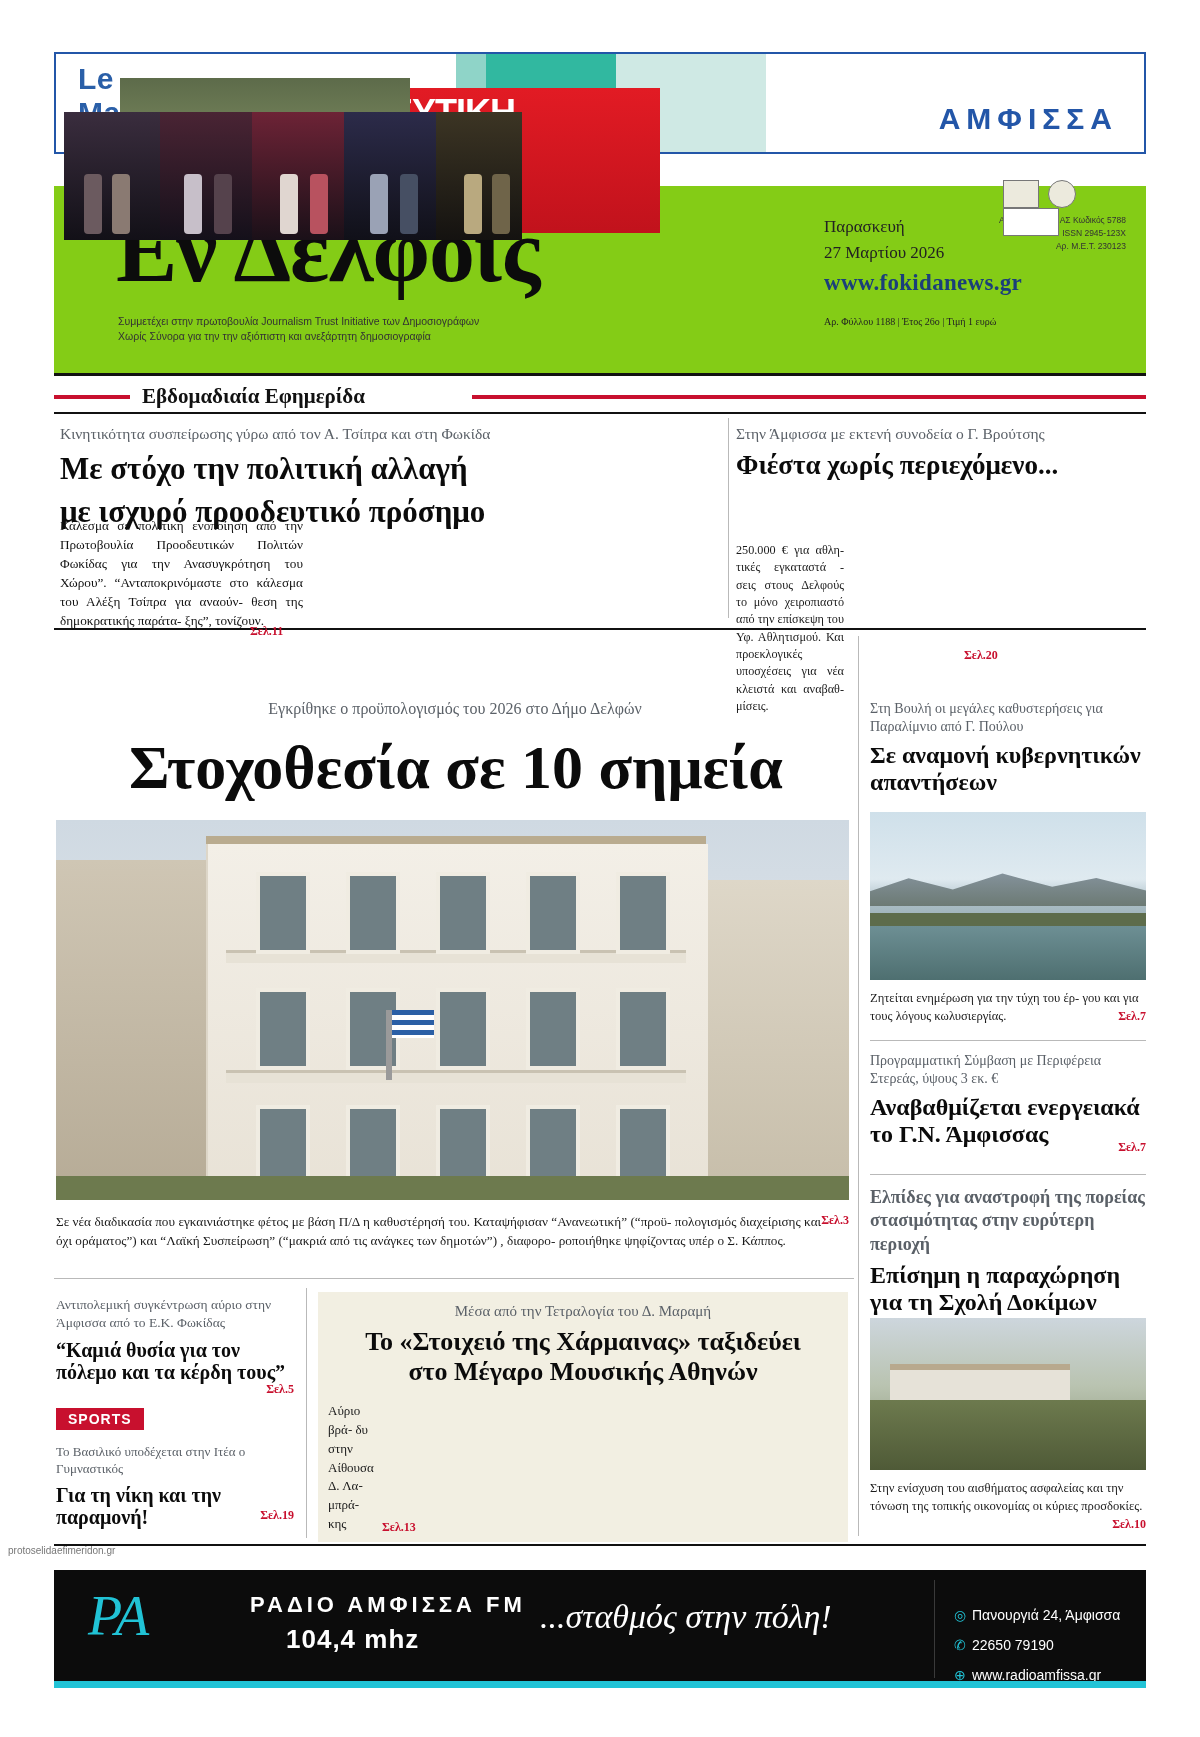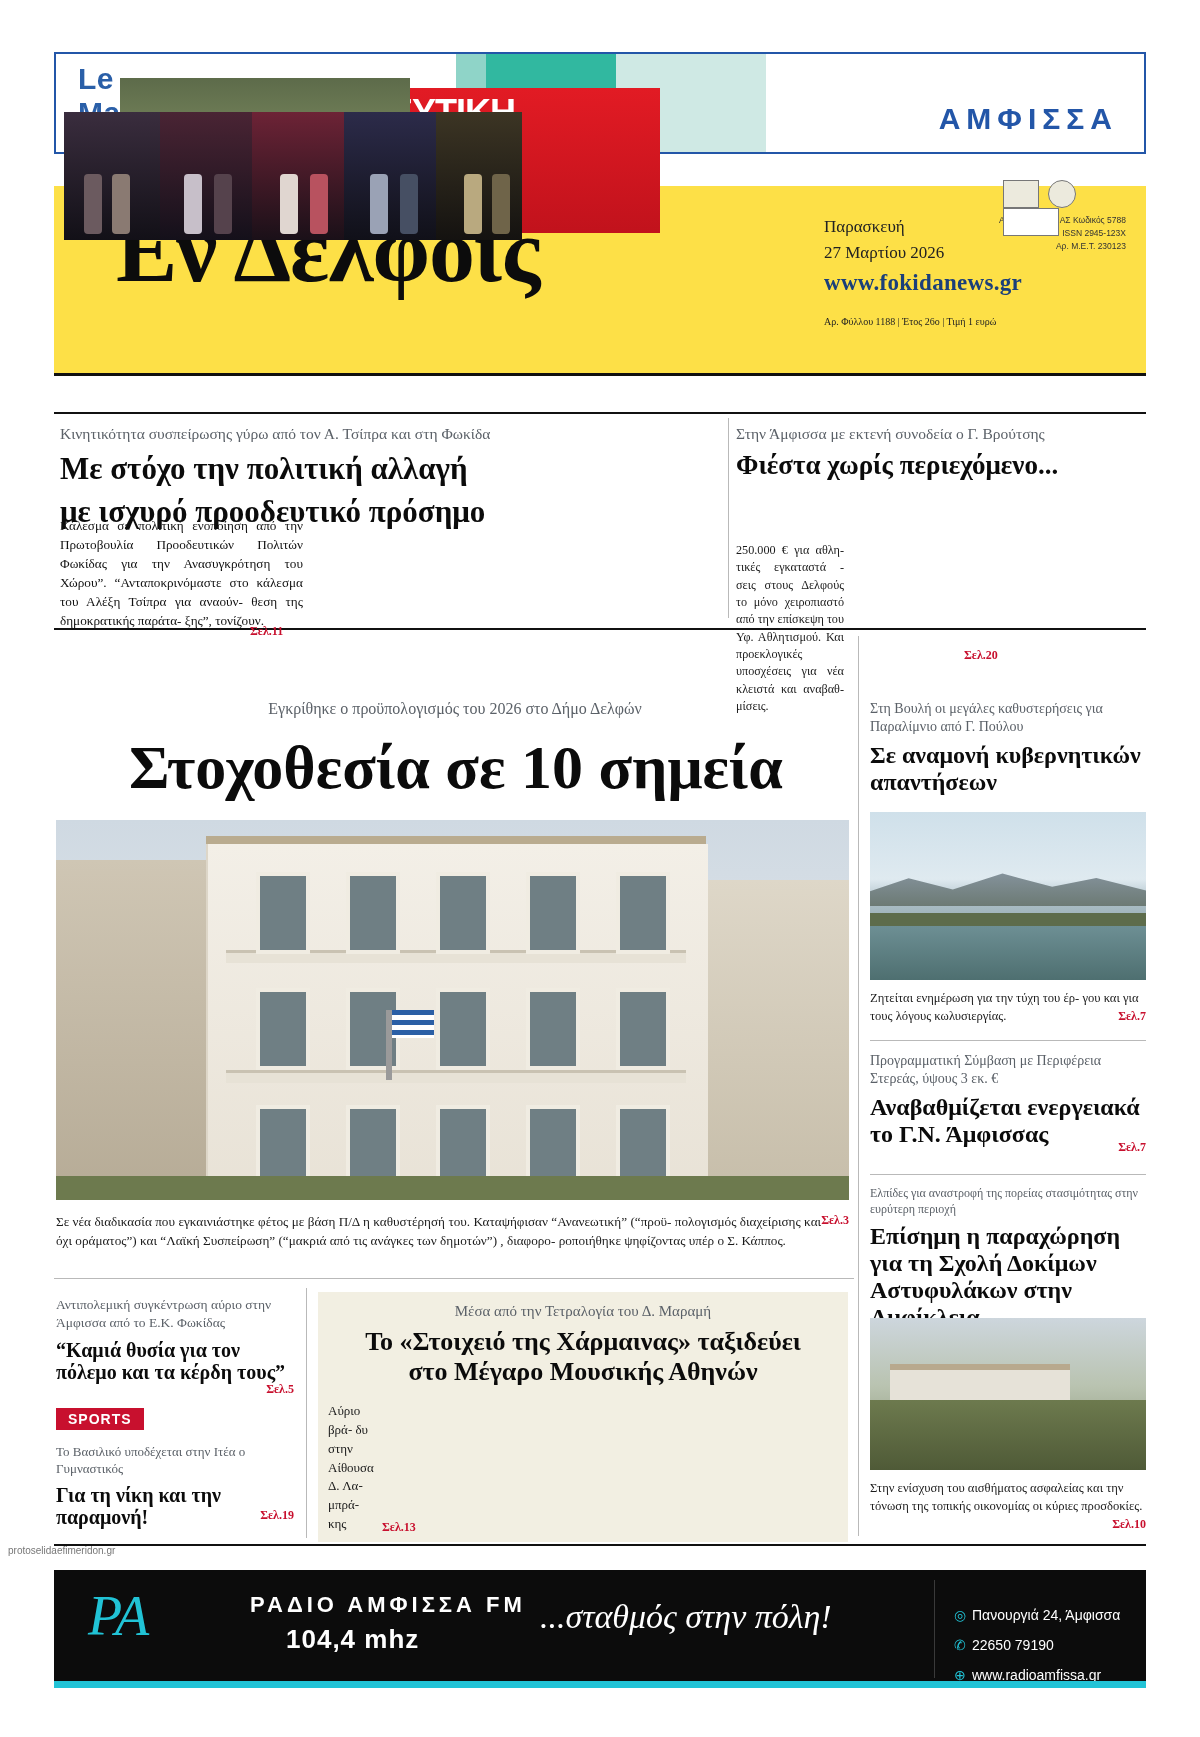--- a/index.html
+++ b/index.html
@@ -13,21 +13,21 @@
   .tb-teal3{position:absolute;left:400px;top:0;width:30px;height:100%;background:#8fd4c8;}
   .tb-logo{position:absolute;left:22px;top:10px;color:#2a5fa8;font-family:"Liberation Sans",sans-serif;line-height:1;}
   .tb-logo .l1{font-size:30px;font-weight:700;letter-spacing:.5px;}
   .tb-logo .l2{font-size:30px;font-weight:700;letter-spacing:.5px;margin-top:4px;}
   .tb-logo .l3{font-size:13px;font-weight:400;letter-spacing:3px;color:#6f7d8c;margin-top:3px;margin-left:28px;}
   .tb-bracket{position:absolute;left:148px;top:42px;width:10px;height:34px;border:3px solid #31b8a0;border-left:none;}
   .tb-right{position:absolute;right:26px;top:34px;font-family:"Liberation Sans",sans-serif;font-size:30px;font-weight:700;letter-spacing:6px;color:#2356a8;margin-top:14px;}
   .tb-underline{position:absolute;left:22px;bottom:8px;width:130px;height:3px;background:#2a5fa8;}
 
   
-  .masthead{position:absolute;left:54px;top:186px;width:1092px;height:190px;background:#fde047;border-bottom:3px solid #111;box-sizing:border-box;}
+  .masthead{position:absolute;left:54px;top:186px;width:1092px;height:190px;background:#84cc16;border-bottom:3px solid #111;box-sizing:border-box;}
   .mh-title{position:absolute;left:62px;top:18px;font-size:92px;font-weight:700;letter-spacing:-1px;line-height:1;color:#0c0c0c;font-family:"Liberation Serif",serif;}
   .mh-sub1{position:absolute;left:64px;top:128px;font-family:"Liberation Sans",sans-serif;font-size:10.5px;color:#333;line-height:1.45;width:420px;}
   .mh-date{position:absolute;left:770px;top:28px;font-size:17px;color:#222;line-height:1.5;}
   .mh-site{position:absolute;left:770px;top:84px;font-size:23px;font-weight:700;color:#1b3f7a;letter-spacing:.3px;}
   .mh-meta{position:absolute;right:20px;top:28px;text-align:right;font-family:"Liberation Sans",sans-serif;font-size:8.5px;color:#333;line-height:1.5;}
   .mh-issue{position:absolute;left:770px;top:130px;font-size:10px;color:#222;}
   .mh-stamps{position:absolute;right:18px;top:-6px;width:130px;height:40px;}
   .stamp{display:inline-block;width:34px;height:26px;border:1px solid #777;margin-left:5px;vertical-align:middle;background:#eceadd;}
   .stamp.circle{border-radius:50%;width:26px;}
   .stamp.elta{width:54px;background:#fff;}
@@ -100,21 +100,21 @@
   .r1img .shore{position:absolute;left:0;bottom:26%;width:100%;height:14%;background:#5d6c4b;}
   .r1cap{position:absolute;left:870px;top:990px;width:276px;font-size:12.6px;line-height:1.42;color:#1b1b1b;}
   .r1cap .pg{float:right;}
 
   .r2{position:absolute;left:870px;top:1052px;width:276px;}
   .r2 .kicker{font-size:14px;}
   .r2 .hl{font-size:24px;margin-top:6px;}
   .r2 .pg{position:absolute;right:0;top:88px;}
 
   .r3{position:absolute;left:870px;top:1186px;width:276px;}
-  .r3 .kicker{font-size:12px;}
+  .r3 .kicker{font-size:18px;font-weight:bold;}
   .r3 .hl{font-size:24px;margin-top:6px;}
   .r3img{position:absolute;left:870px;top:1318px;width:276px;height:152px;overflow:hidden;background:#9aa489;}
   .r3img .sky{position:absolute;inset:0;background:linear-gradient(180deg,#cdd6dd 0%,#b9c3b0 45%,#7f8a6a 100%);}
   .r3img .bld{position:absolute;left:20px;top:46px;width:180px;height:52px;background:#e6e2d8;border-top:6px solid #b8a98e;}
   .r3img .bush{position:absolute;left:0;bottom:0;width:100%;height:46%;background:linear-gradient(180deg,#6d7a4e,#4f5a37);}
   .r3cap{position:absolute;left:870px;top:1480px;width:276px;font-size:12.6px;line-height:1.42;color:#1b1b1b;}
   .r3cap .pg{float:right;}
 
   
   .bl{position:absolute;left:56px;top:1296px;width:238px;}
@@ -167,38 +167,45 @@
       <div class="l2">Mans</div>
       <div class="l3">cafe</div>
     </div>
     <div class="tb-bracket"></div>
     <div class="tb-underline"></div>
     <div class="tb-right">ΑΜΦΙΣΣΑ</div>
   </div>
 
   <div class="masthead">
     <div class="mh-title">Εν Δελφοίς</div>
+    <div class="mh-sub1" style="white-space:pre-line">Συμμετέχει στην πρωτοβουλία Journalism Trust Initiative των Δημοσιογράφων
+Χωρίς Σύνορα για την την αξιόπιστη και ανεξάρτητη δημοσιογραφία</div>
     <div class="mh-date">
       <div>Παρασκευή</div>
       <div>27 Μαρτίου 2026</div>
     </div>
     <div class="mh-site">www.fokidanews.gr</div>
     <div class="mh-issue">Αρ. Φύλλου 1188  |  Έτος 26ο  |  Τιμή 1 ευρώ</div>
     <div class="mh-meta">
       <div>ΑΡΙΘΜΟΣ ΑΔΕΙΑΣ Κωδικός 5788</div>
       <div>ISSN 2945-123X</div>
       <div>Αρ. Μ.Ε.Τ. 230123</div>
     </div>
     <div class="mh-stamps">
       <span class="stamp"></span>
       <span class="stamp circle"></span>
       <span class="stamp elta"></span>
     </div>
   </div>
 
+  <div class="weekly">
+    <div class="bar bl"></div>
+    <div class="txt">Εβδομαδιαία Εφημερίδα</div>
+    <div class="bar br"></div>
+  </div>
 
   <div class="rule" style="left:54px;top:412px;width:1092px;height:2px;"></div>
   <div class="vrule" style="left:728px;top:418px;height:200px;"></div>
   <div class="rule" style="left:54px;top:628px;width:1092px;height:2px;"></div>
   <div class="vrule" style="left:858px;top:636px;height:900px;"></div>
   <div class="rule" style="left:54px;top:1278px;width:800px;height:1px;background:#b9b9b9;"></div>
   <div class="vrule" style="left:306px;top:1288px;height:250px;"></div>
   <div class="rule" style="left:54px;top:1544px;width:1092px;height:2px;"></div>
 
   <div class="s1">

